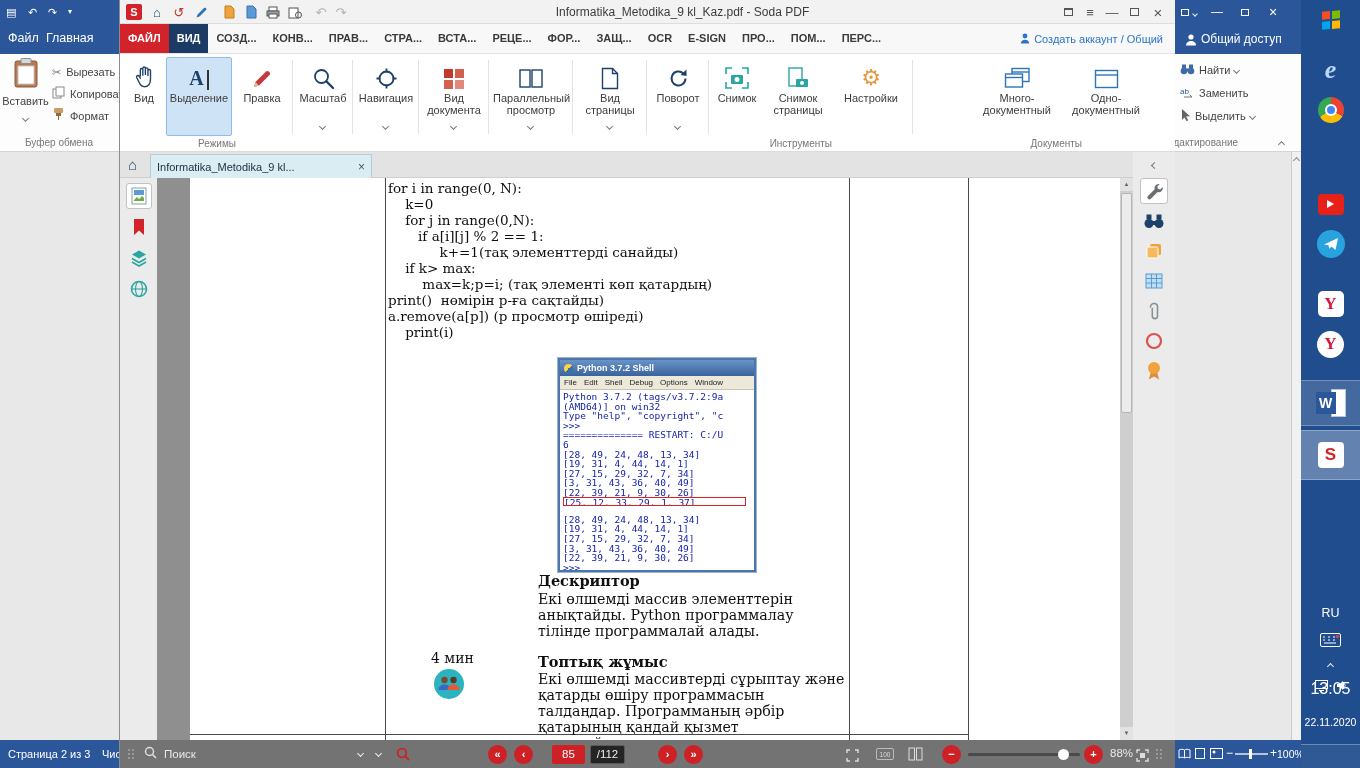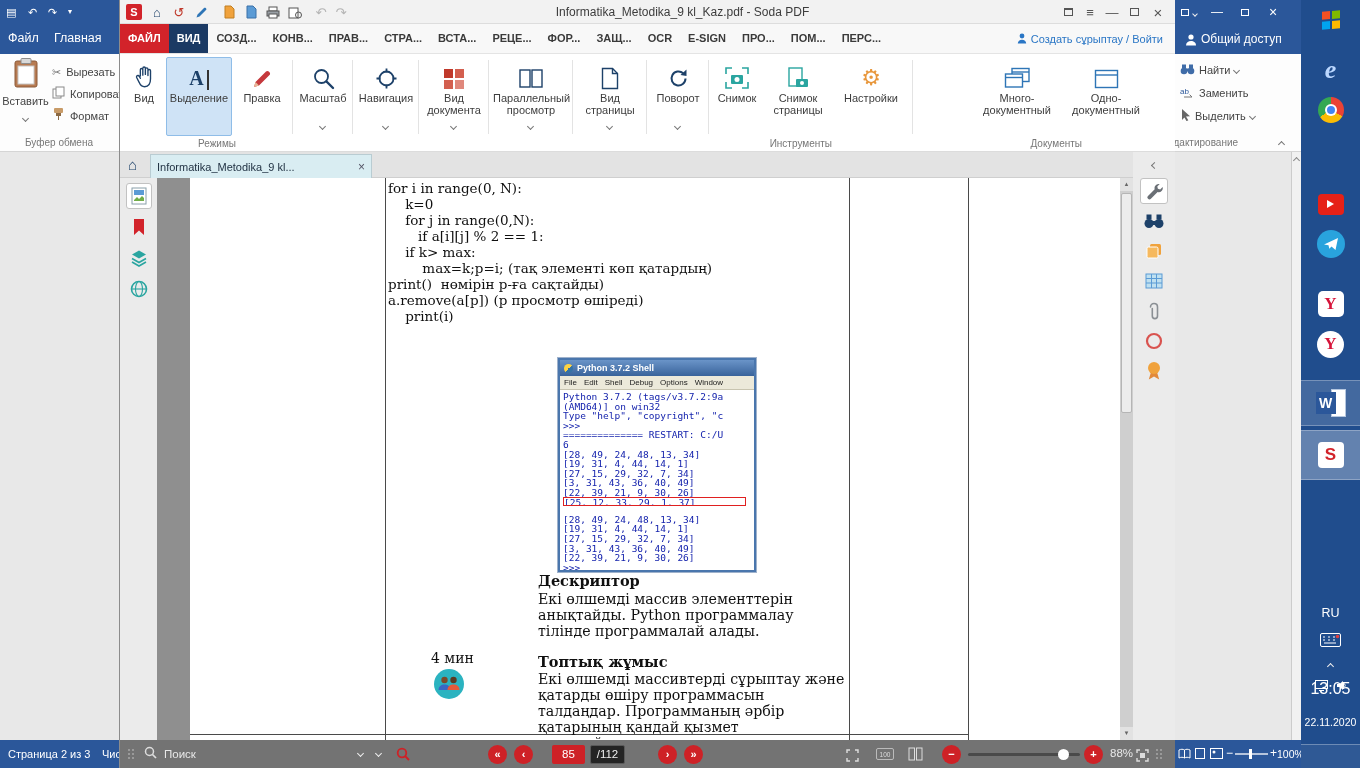--- a/index.html
+++ b/index.html
@@ -122,21 +122,21 @@
 
   <div class="abs word-strip" style="left:0;top:0;width:120px;height:768px">
     <div class="abs w-blue" style="left:0;top:0;width:120px;height:24px">
       <span class="qat" style="left:6px">▤</span>
       <span class="qat" style="left:28px">↶</span>
       <span class="qat" style="left:48px">↷</span>
       <span class="qat" style="left:68px;font-size:8px">▾</span>
     </div>
     <div class="abs w-blue" style="left:0;top:24px;width:120px;height:30px">
       <span class="w-tab" style="left:8px">Файл</span>
-      <span class="w-tab" style="left:54px">Главная</span>
+      <span class="w-tab" style="left:46px">Главная</span>
     </div>
     <div class="abs w-ribbon" style="left:0;top:54px;width:120px;height:98px">
       <div class="abs paste-btn" style="left:2px;top:3px;width:47px;height:80px">
         <span><svg width="26" height="32" viewBox="0 0 26 32">
               <rect x="2" y="4" width="22" height="26" rx="2" fill="#b77b52" stroke="#8c5a39"></rect>
               <rect x="8" y="1.5" width="10" height="5" rx="1" fill="#d9d9d9" stroke="#8c8c8c"></rect>
               <rect x="5" y="9" width="16" height="18" fill="#fff" stroke="#c8c8c8"></rect>
             </svg></span>
         <div class="paste-lbl">Вставить</div>
         <i class="chev d" style="margin-top:2px"></i>
@@ -232,21 +232,21 @@
         <span class="s-tab">E-SIGN</span>
         <span class="s-tab">ПРО...</span>
         <span class="s-tab">ПОМ...</span>
         <span class="s-tab">ПЕРС...</span>
       </div>
     <div class="abs s-account" style="right:12px;top:24px;height:30px">
       <span><svg width="10" height="11">
             <circle cx="5" cy="3" r="2.4" fill="#2a76c5"></circle>
             <path d="M.8 10.5c0-2.4 1.9-3.8 4.2-3.8s4.2 1.4 4.2 3.8z" fill="#2a76c5"></path>
           </svg></span>
-      <span>Создать сұрыптау / Войти</span>
+      <span>Создать аккаунт / Общий</span>
     </div>
 
     <div class="abs s-ribbon" style="left:0;top:54px;width:1055px;height:98px">
       <div class="rb-btn" style="left:4px;width:40px">
         <div class="rb-ic">
             <svg width="22" height="26" viewBox="0 0 24 26">
               <path d="M8 12V5.2c0-.9.6-1.5 1.4-1.5s1.3.6 1.3 1.5V11m0-1V3.6c0-.9.6-1.5 1.4-1.5s1.4.6 1.4 1.5V10m0 .2V4.6c0-.9.6-1.5 1.4-1.5s1.4.6 1.4 1.5V11m0 .4V6.3c0-.9.6-1.5 1.4-1.5s1.4.6 1.4 1.5V15c0 5-2.2 8.6-6.4 8.6-3.4 0-4.9-2-6-4.8L4 13.6c-.4-1 0-2 1-2.2.7-.2 1.5.2 1.9 1l1.1 2" fill="none" stroke="#1d4169" stroke-width="1.5" stroke-linejoin="round" stroke-linecap="round"></path>
             </svg>
           </div>
         <div class="rb-lbl">Вид</div>
@@ -431,20 +431,21 @@
         <div class="abs tline" style="left:659px;top:0;width:1px;height:562px"></div>
         <div class="abs tline" style="left:778px;top:0;width:1px;height:562px"></div>
         <div class="abs tline" style="left:0;top:556px;width:778px;height:1px"></div>
 
         <div class="abs" style="left:198px;top:2px;width:458px">
 
         <div class="code-line">for i in range(0, N):</div>
             <div class="code-line">    k=0</div>
             <div class="code-line">    for j in range(0,N):</div>
             <div class="code-line">       if a[i][j] % 2 == 1:</div>
+            <div class="code-line">            k+=1(тақ элементтерді санайды)</div>
             <div class="code-line">    if k&gt; max:</div>
             <div class="code-line">        max=k;p=i; (тақ элементі көп қатардың)</div>
             <div class="code-line">print()  нөмірін p-ға сақтайды)</div>
             <div class="code-line">a.remove(a[p]) (р просмотр өшіреді)</div>
             <div class="code-line">    print(i)</div>
           </div>
 
         <div class="abs shell" style="left:368px;top:180px;width:198px;height:214px">
           <div class="sh-title">
             <span class="sh-ic"></span>

